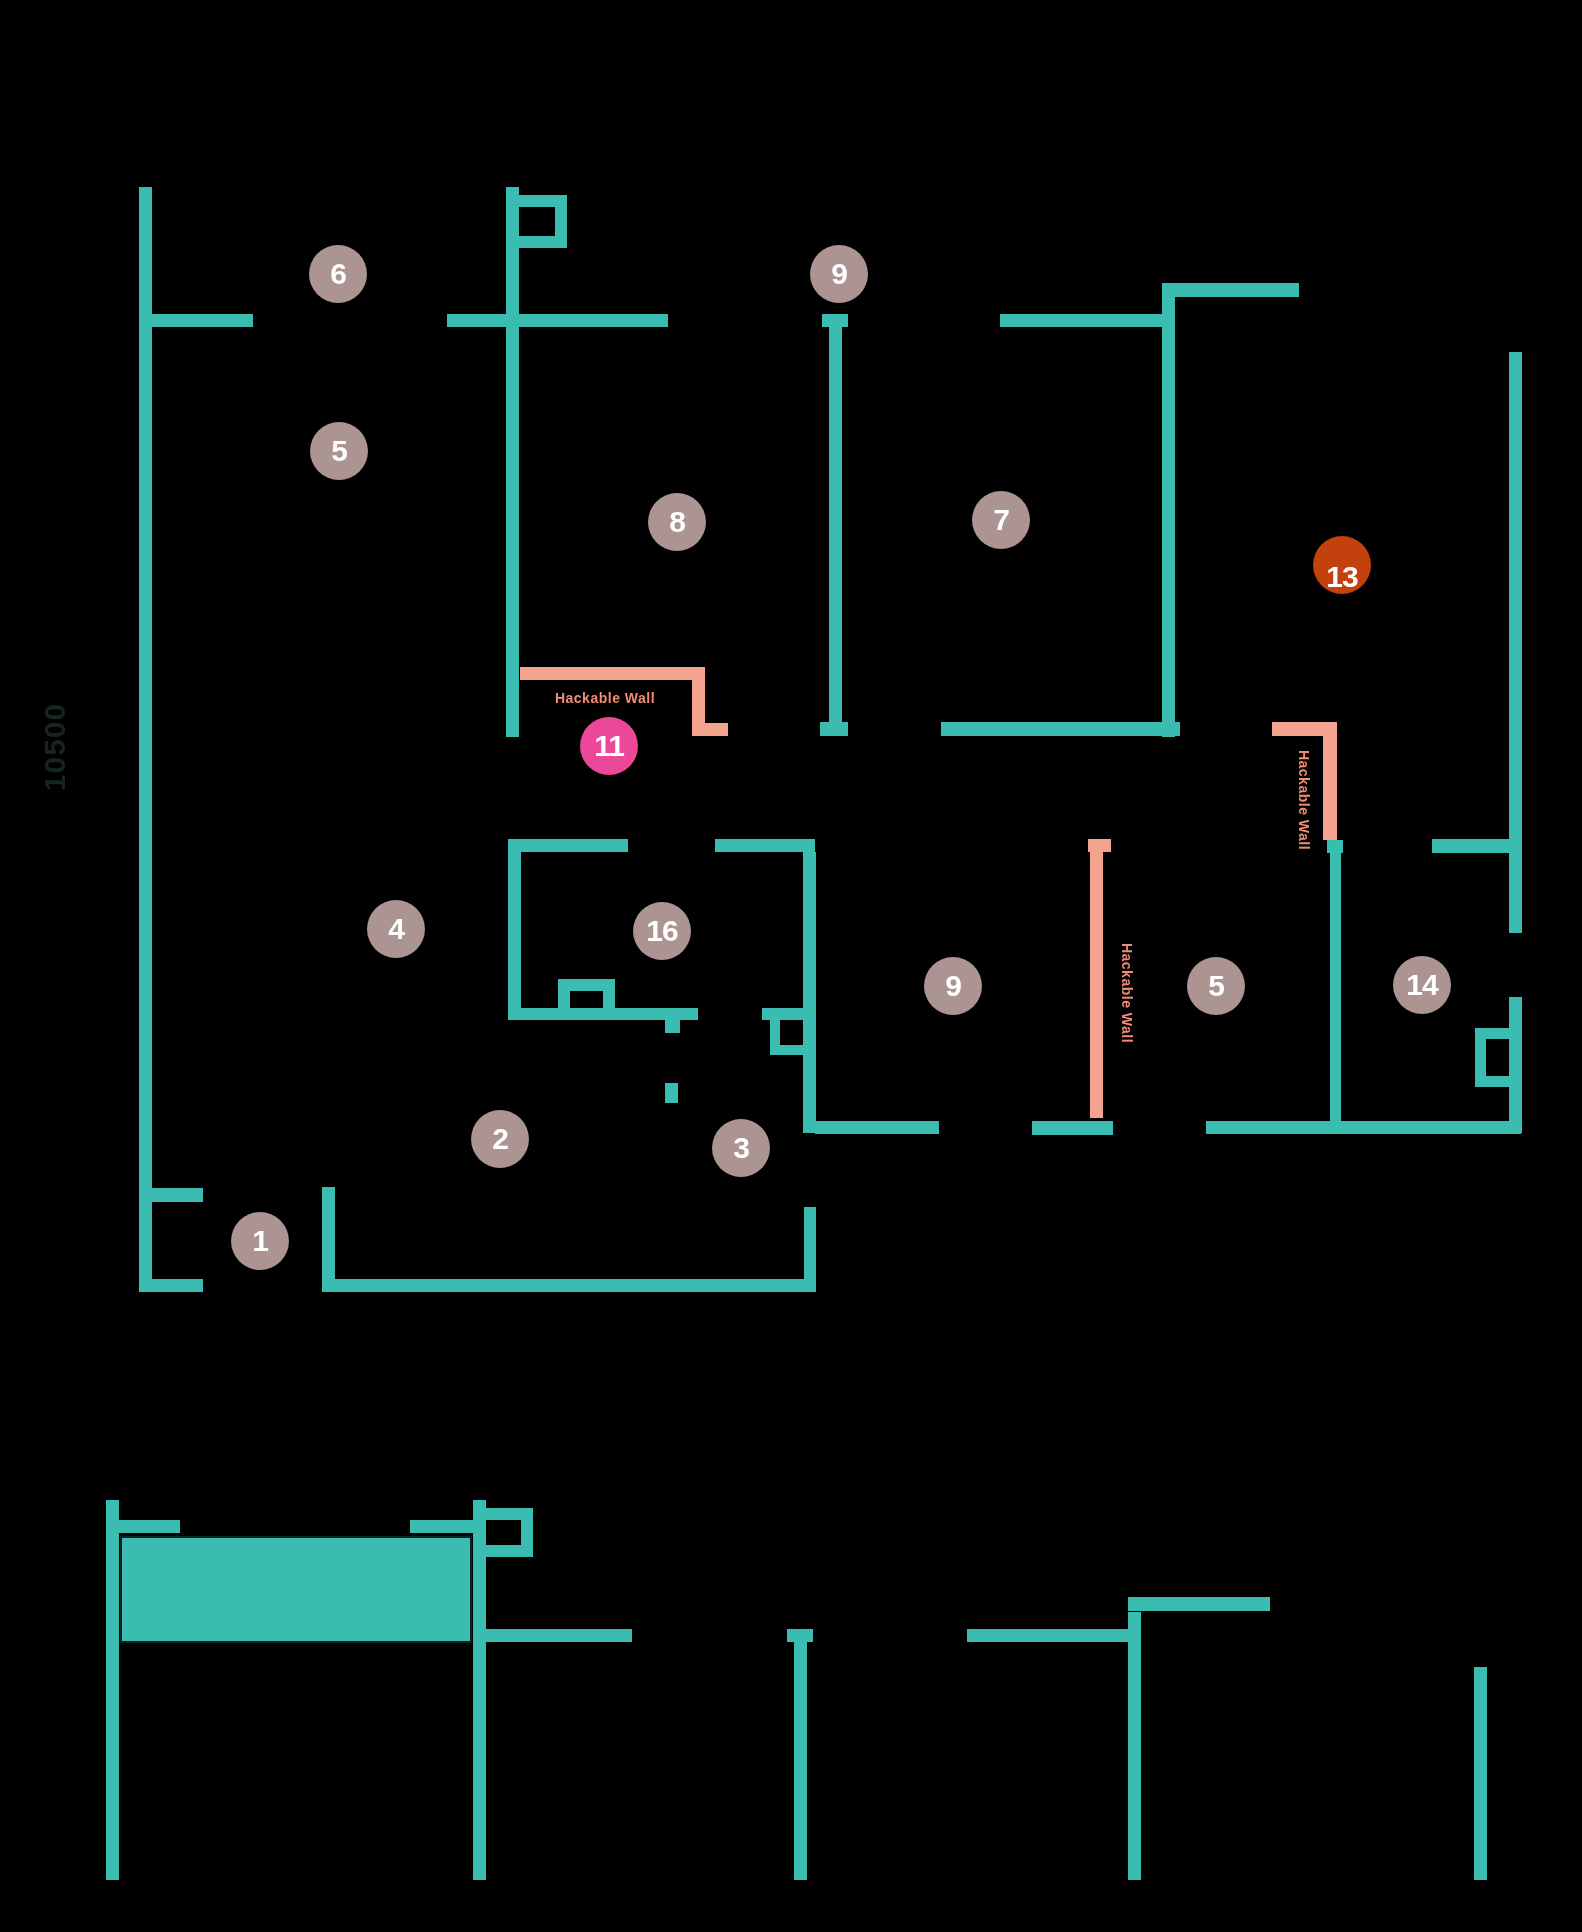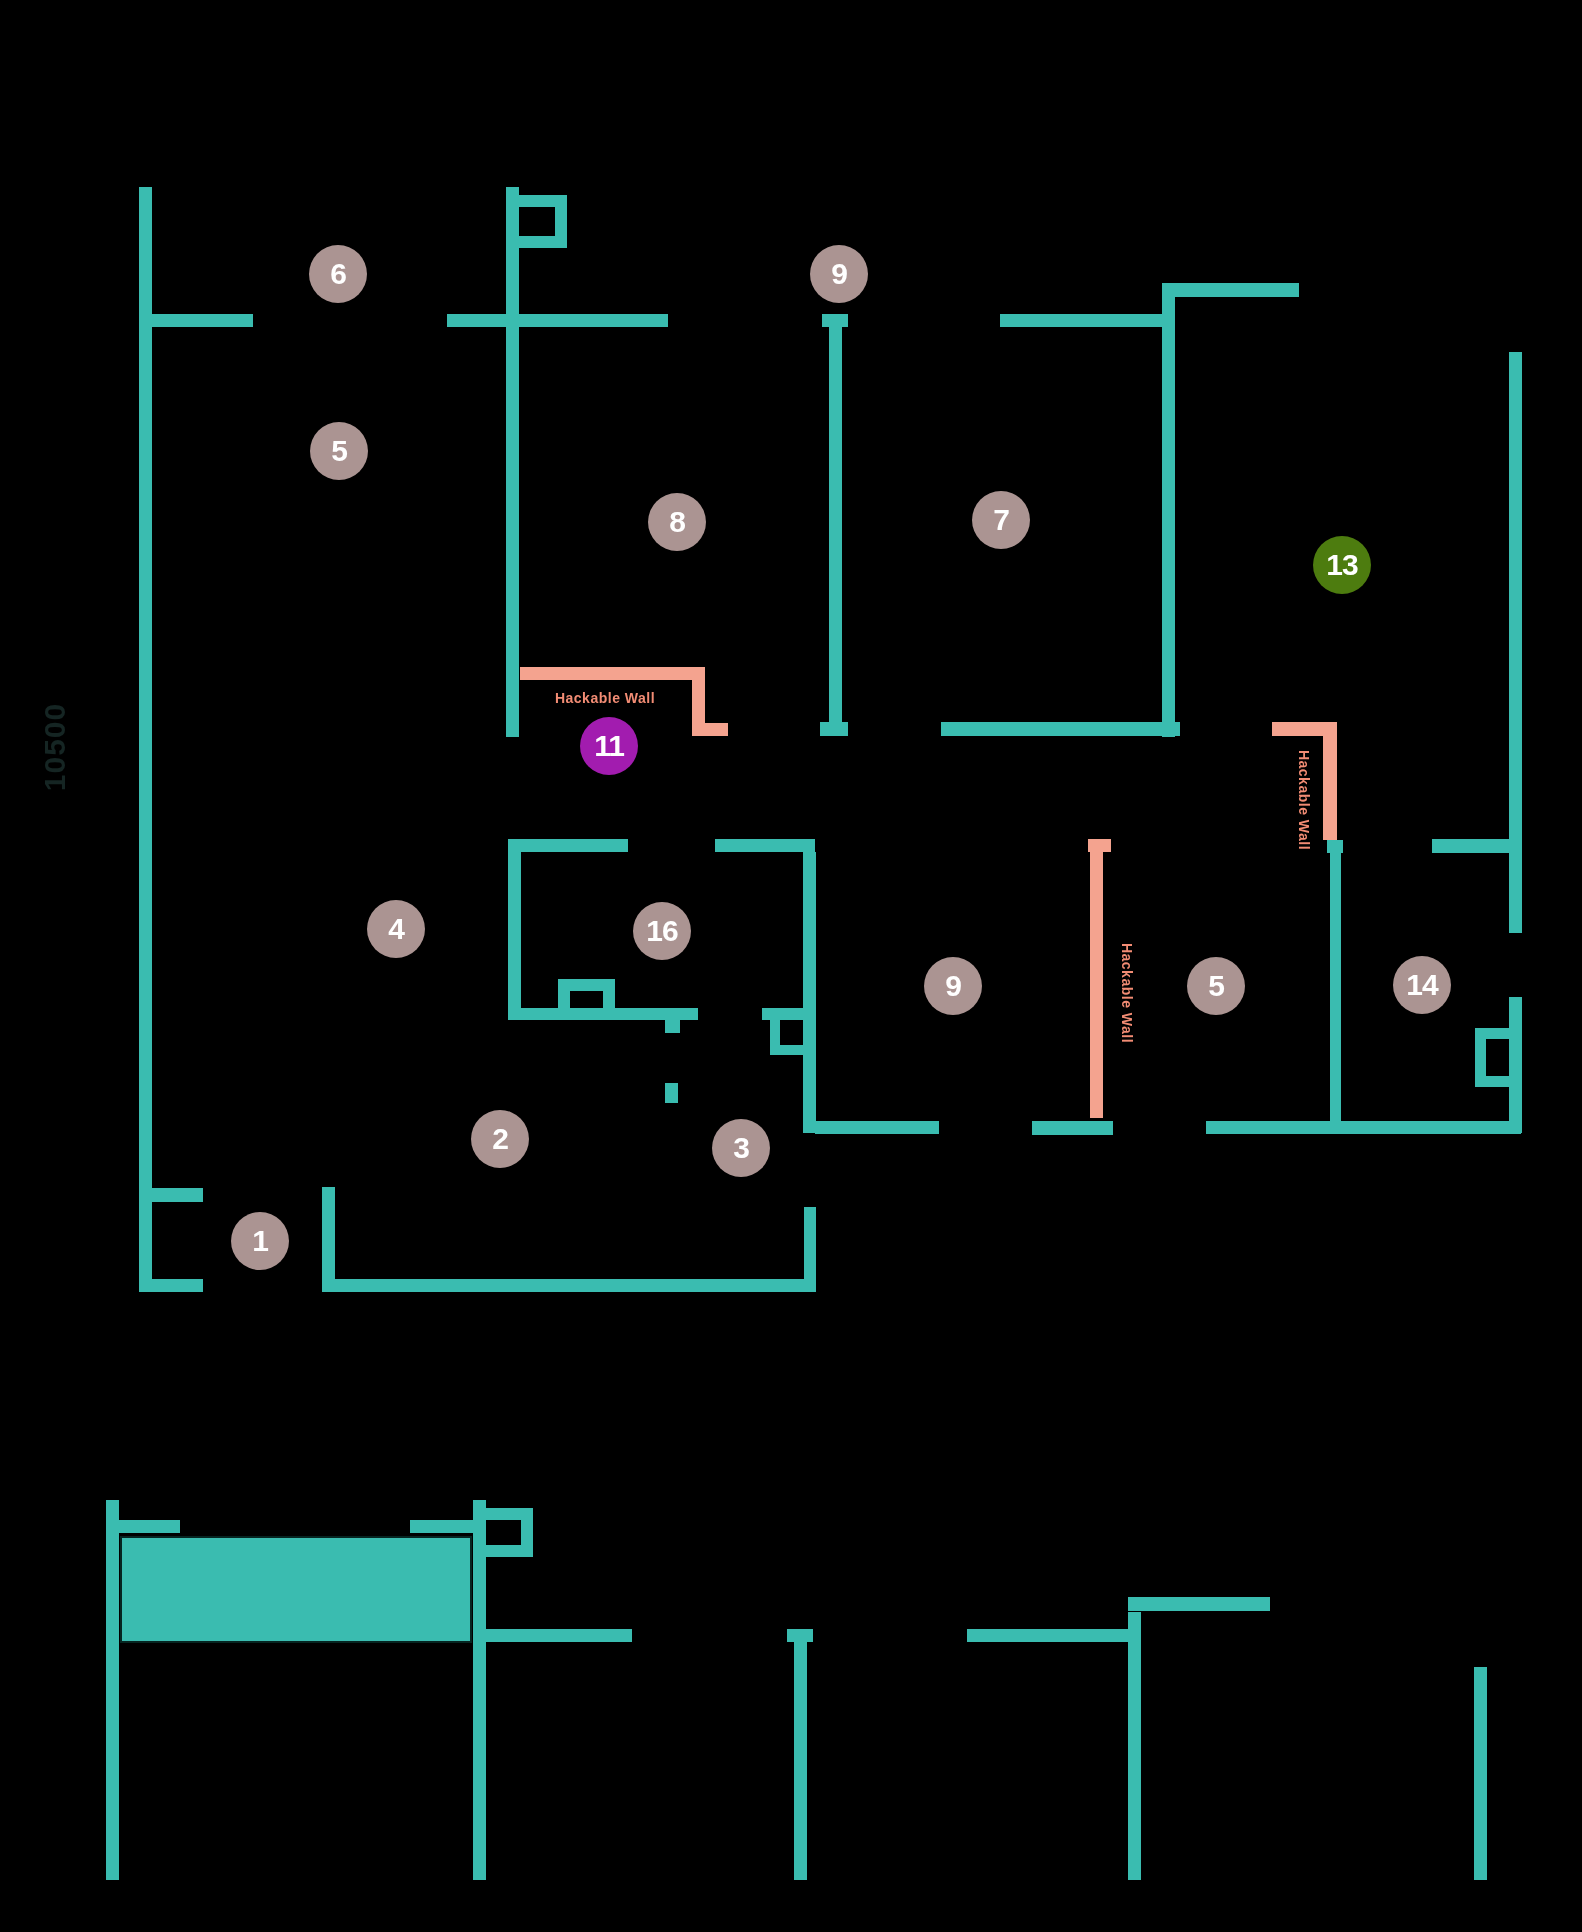--- a/index.html
+++ b/index.html
@@ -120,27 +120,27 @@
     </div>
     <div class="room-marker" style="left: 648px; top: 493px; width: 58px; height: 58px; background: rgb(171, 148, 146);">
       <span>8</span>
     </div>
     <div class="room-marker" style="left: 924px; top: 957px; width: 58px; height: 58px; background: rgb(171, 148, 146);">
       <span>9</span>
     </div>
     <div class="room-marker" style="left: 633px; top: 902px; width: 58px; height: 58px; background: rgb(171, 148, 146);">
       <span>16</span>
     </div>
-    <div class="room-marker" style="left: 580px; top: 717px; width: 58px; height: 58px; background: #a21caf; align-items: center;">
+    <div class="room-marker" style="left: 580px; top: 717px; width: 58px; height: 58px; background: #ec4899; align-items: center;">
       <span>11</span>
     </div>
     <div class="room-marker" style="left: 1187px; top: 957px; width: 58px; height: 58px; background: rgb(171, 148, 146);">
       <span>5</span>
     </div>
-    <div class="room-marker" style="left: 1313px; top: 536px; width: 58px; height: 58px; background: #4d7c0f;">
+    <div class="room-marker" style="left: 1313px; top: 536px; width: 58px; height: 58px; background: #c2410c; align-items: flex-end;">
       <span>13</span>
     </div>
     <div class="room-marker" style="left: 1393px; top: 956px; width: 58px; height: 58px; background: rgb(171, 148, 146);">
       <span>14</span>
     </div>
     <div class="room-marker" style="left: 810px; top: 245px; width: 58px; height: 58px; background: rgb(171, 148, 146);">
       <span>9</span>
     </div>
     <div class="hack-label" style="color: rgb(242, 140, 116); left: 605px; top: 698px; transform: translate(-50%, -50%) rotate(0deg);">Hackable Wall</div>
     <div class="hack-label" style="color: rgb(242, 140, 116); left: 1304px; top: 800px; transform: translate(-50%, -50%) rotate(90deg);">Hackable Wall</div>

